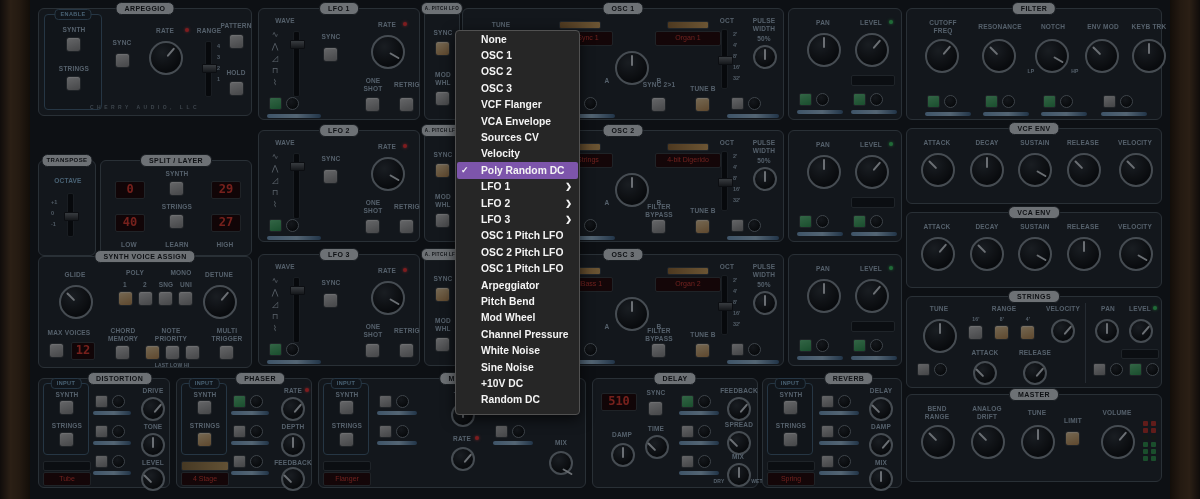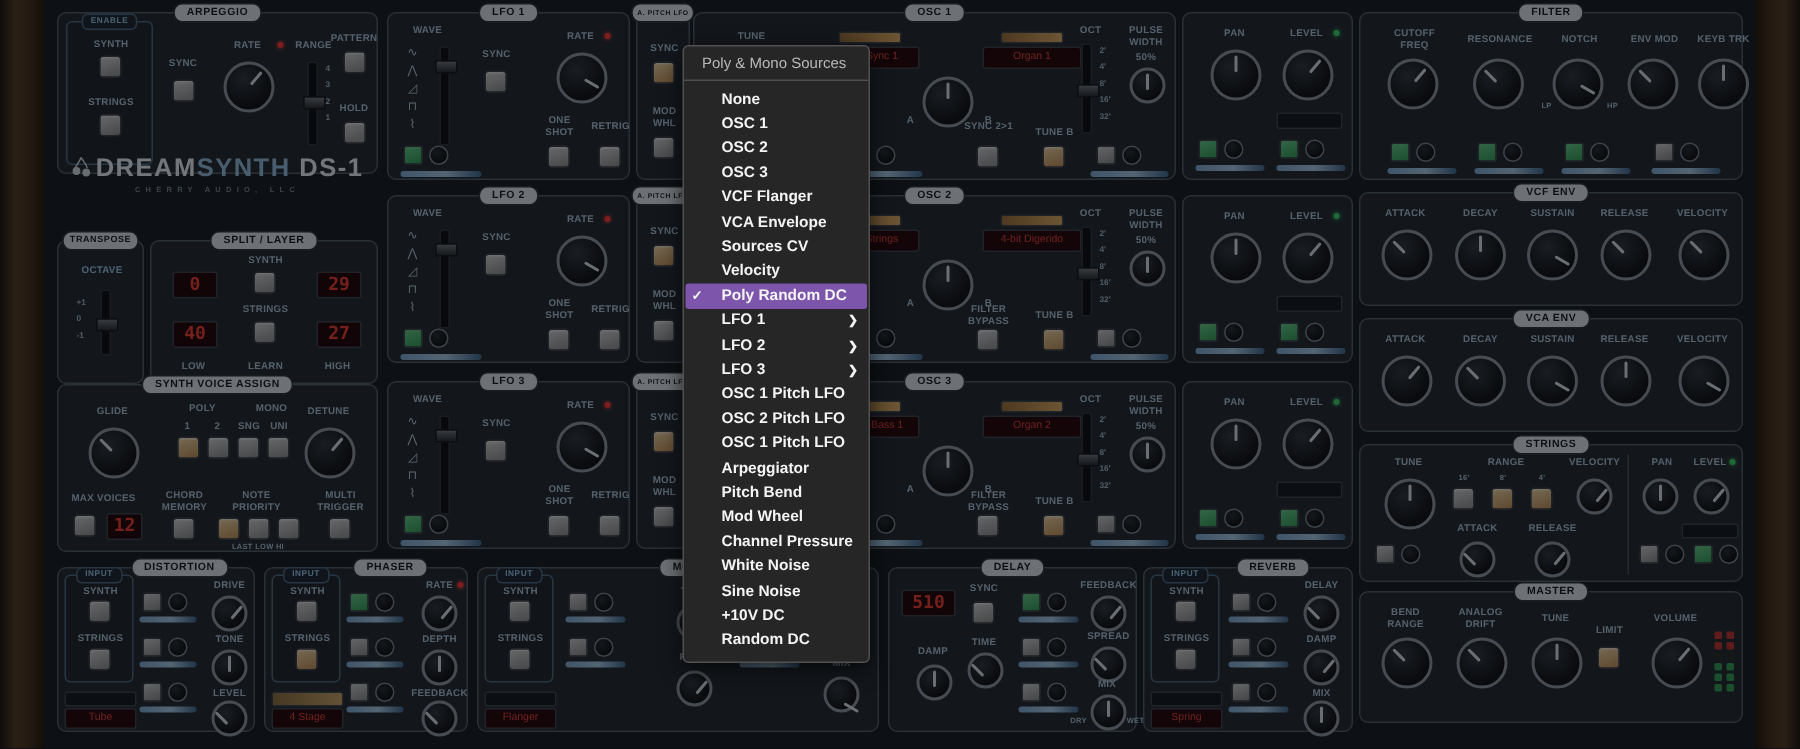--- a/index.html
+++ b/index.html
@@ -99,26 +99,20 @@
 3
 2
 1</div>
       <div class="lbl" style="left:180px;top:13px;width:34px;">PATTERN</div>
       <div class="btn" style="left:190px;top:25px;"></div>
       <div class="lbl" style="left:182px;top:60px;width:30px;">HOLD</div>
       <div class="btn" style="left:190px;top:72px;"></div>
     </div>
 
     <div class="logo">
-      <div class="l1"><svg width="13" height="15" viewBox="0 0 13 15" style="vertical-align:-2px;margin-right:3px;">
-            <path d="M6 1 C5 4 3 6 2 8" stroke="#cfd8dd" fill="none" stroke-width="1"></path>
-            <path d="M6 1 C8 4 10 6 10 8" stroke="#cfd8dd" fill="none" stroke-width="1"></path>
-            <circle cx="3" cy="10" r="2.6" fill="#cfd8dd"></circle>
-            <circle cx="9.5" cy="11" r="2.6" fill="#cfd8dd"></circle>
-          </svg><span>DREAM</span><span class="blue">SYNTH</span><span> DS-1</span></div>
       <div class="l2">CHERRY AUDIO, LLC</div>
     </div>
 
     <div class="panel" style="left:8px;top:160px;width:58px;height:96px;">
       <div class="ptitle" style="font-size:6px;padding:0 4px;">TRANSPOSE</div>
       <div class="lbl" style="left:0;top:16px;width:58px;color:#8fc1e3;">OCTAVE</div>
       <div class="ticks" style="left:12px;top:36px;">+1
 0
 -1</div>
       <div class="vslider" style="left:28px;top:32px;height:44px;">
@@ -770,21 +764,20 @@
           <div class="mb g"></div>
           <div class="mknob"></div>
         </div>
       <div class="strip" style="left:62px;top:101px;width:46px;"></div>
     </div>
     </div>
 
   <div class="dim"></div>
 
   <div class="menu">
-    <div class="mhead">Poly &amp; Mono Sources</div>
     <div>
         <div class="mi">
           <span class="ck"></span>
           <span>None</span>
         </div>
         <div class="mi">
           <span class="ck"></span>
           <span>OSC 1</span>
         </div>
         <div class="mi">

